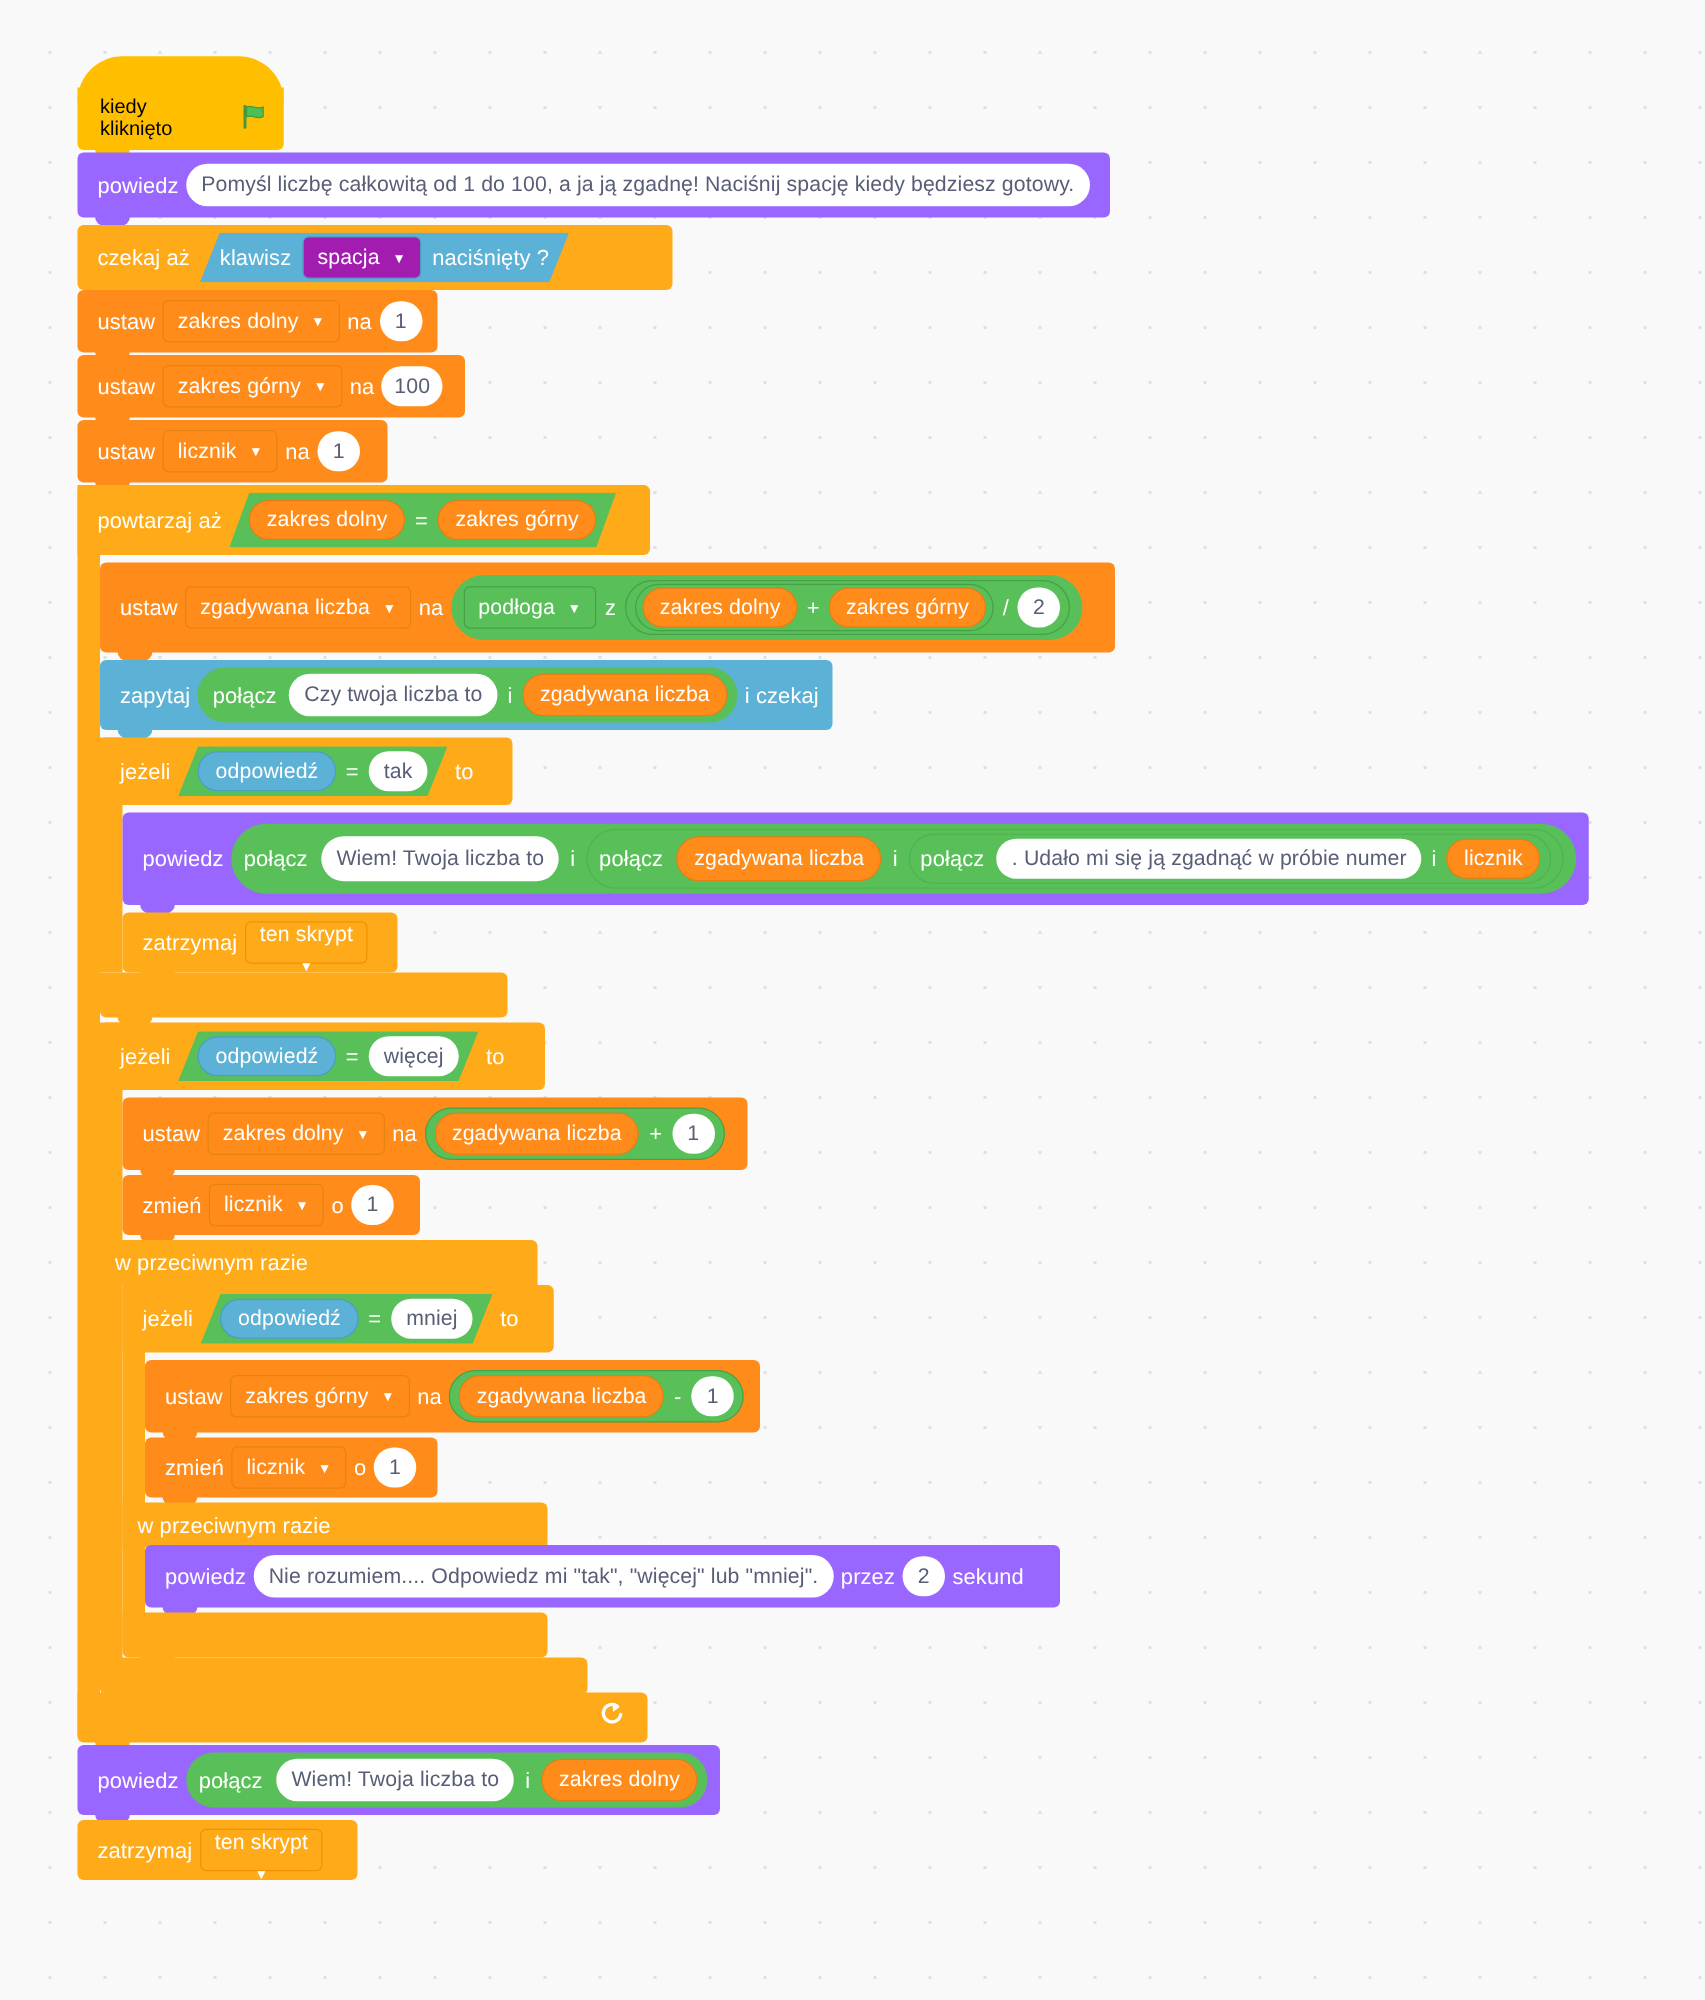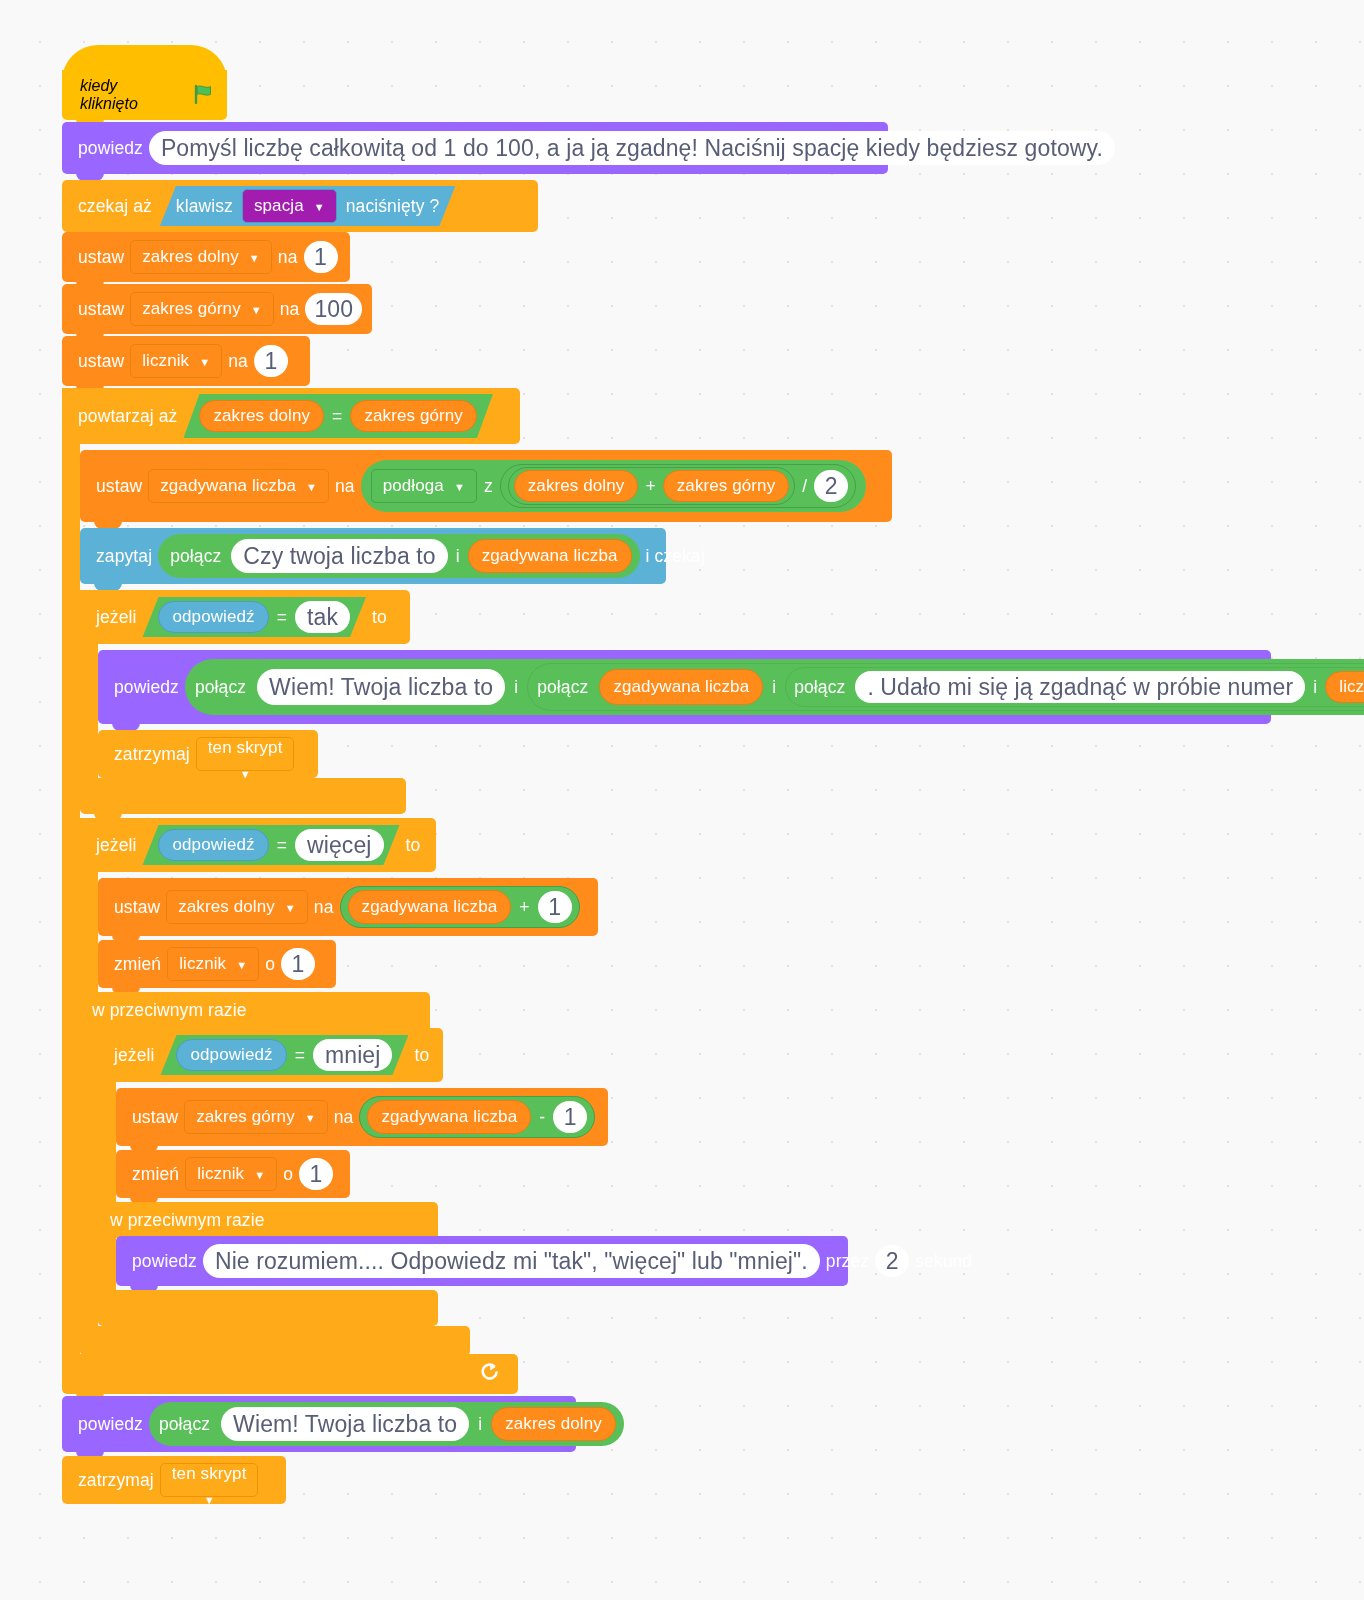--- a/index.html
+++ b/index.html
@@ -46,41 +46,40 @@
   }
   .stack::after { 
     content:""; position:absolute; left:14px; bottom:-7px; width:28px; height:8px;
     background:inherit; border-radius: 0 0 8px 8px;
   }
 
   
   .hat {
     position:absolute; display:flex; align-items:flex-end;
     border-radius: 5px;
-    font-style: italic;
   }
   .hat .hat-cap {
     position:absolute; left:0; top:-25px; height:36px; width:158px;
     background:#ffbf00; border-radius: 70px 70px 0 0;
   }
 
   
   .rep {
     display:inline-flex; align-items:center; justify-content:center;
     height:32px; padding:0 13px; border-radius:18px;
     font-size:17px; color:#fff; white-space:nowrap;
   }
   .rep.vars { background:#ff8c1a; border:1px solid #e67e13; }
   .rep.sens { background:#5cb1d6; border:1px solid #4b9ec2; }
 
   
   .inp {
     display:inline-flex; align-items:center;
     height:32px; padding:0 12px; border-radius:18px;
-    background:#fff; color:#575e75; font-size:23px; white-space:nowrap;
+    background:#fff; color:#575e75; font-size:17px; white-space:nowrap;
   }
   .inp.num { justify-content:center; min-width:34px; padding:0 10px; }
 
   
   .ddn {
     display:inline-flex; align-items:center; gap:10px;
     height:34px; padding:0 11px; border-radius:5px;
     font-size:17px; color:#fff; white-space:nowrap;
   }
   .ddn.vars { background:#ff8c1a; border:1px solid #e8820f; }

